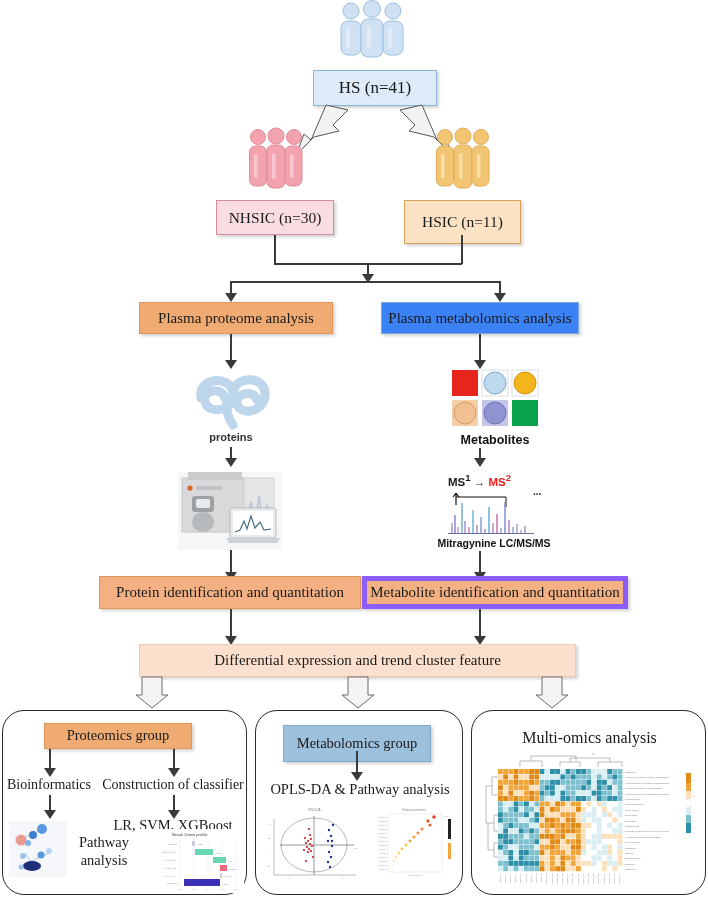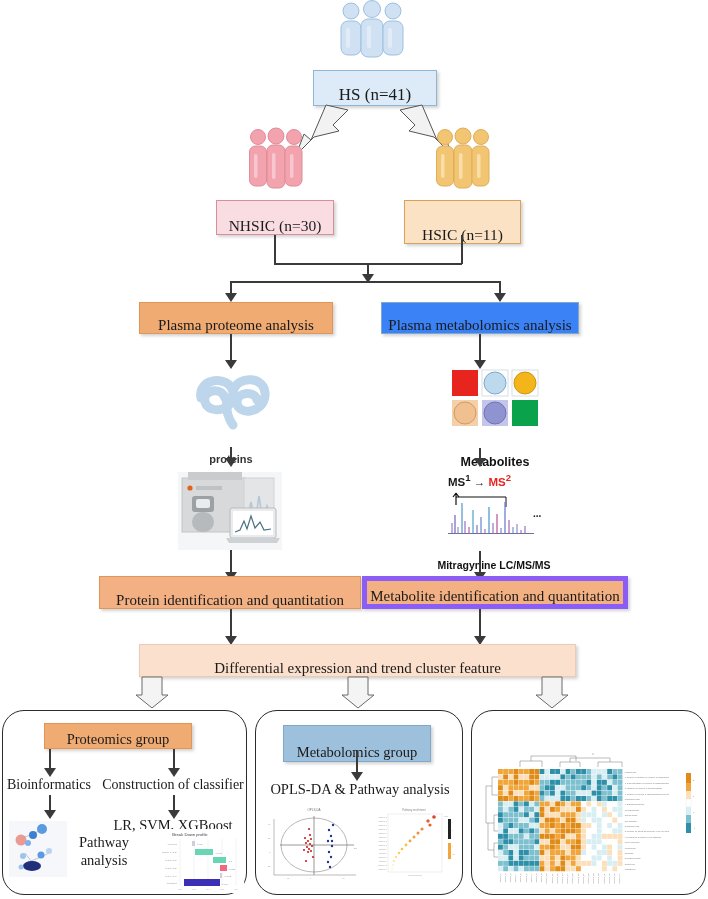--- a/index.html
+++ b/index.html
@@ -1,29 +1,29 @@
 <!DOCTYPE html>
 <html><head>
 <meta charset="utf-8">
 <style>
   html,body{margin:0;padding:0;background:#ffffff;}
   body{width:708px;height:899px;position:relative;overflow:hidden;
        font-family:"Liberation Serif", serif;color:#1a1a1a;}
   .abs{position:absolute;}
   .box{position:absolute;display:flex;align-items:center;justify-content:center;
        text-align:center;line-height:1.1;box-sizing:border-box;}
-  .shadow{box-shadow:2px 2px 3px rgba(0,0,0,0.18);align-items:flex-end;}
+  .shadow{box-shadow:2px 2px 3px rgba(0,0,0,0.18);}
   .ln{position:absolute;background:#3a3a3a;}
   .hln{height:1.5px;}
   .vln{width:1.5px;}
   .tri{position:absolute;width:0;height:0;border-left:6px solid transparent;
        border-right:6px solid transparent;border-top:9px solid #3a3a3a;}
   .label{position:absolute;text-align:center;}
   .panel{position:absolute;border:1.4px solid #2b2b2b;border-radius:22px;background:#fff;box-sizing:border-box;}
-  .sans{font-family:"Liberation Sans", sans-serif;margin-top:22px;}
+  .sans{font-family:"Liberation Sans", sans-serif;}
   svg{display:block;overflow:visible}
 </style>
 </head>
 <body>
 
 <div class="abs" style="left:332px;top:2px;">
   <svg width="80" height="58" viewBox="0 0 80 58">
     <g fill="#cfe1f2" stroke="#9dc0e0" stroke-width="1">
       <circle cx="19" cy="9" r="8"></circle>
         <rect x="9" y="19" width="20" height="34" rx="7"></rect>
@@ -444,20 +444,21 @@
           <text x="88" y="18">4</text>
           <text x="88" y="26">3</text>
         <text x="88" y="42">p</text>
           <text x="88" y="50">0.01</text>
       </g>
     </svg>
   </div>
 </div>
 
 <div class="panel" style="left:471px;top:710px;width:235px;height:185px;">
+  <div class="label" style="left:0px;top:18px;width:235px;font-size:16px;">Multi-omics analysis</div>
   <div class="abs" style="left:8px;top:42px;">
     <svg width="220" height="132" viewBox="0 0 220 132">
       <rect x="0" y="0" width="220" height="132" fill="#fff"></rect>
 
       <g stroke="#777" stroke-width="0.5" fill="none">
         <path d="M40 14 L40 8 L62 8 L62 14"></path>
           <path d="M51 8 L51 3 L96 3 L96 8"></path>
         <path d="M80 14 L80 9 L100 9 L100 14"></path>
           <path d="M90 9 L90 5 L130 5 L130 9"></path>
         <path d="M118 14 L118 9 L142 9 L142 14"></path>

